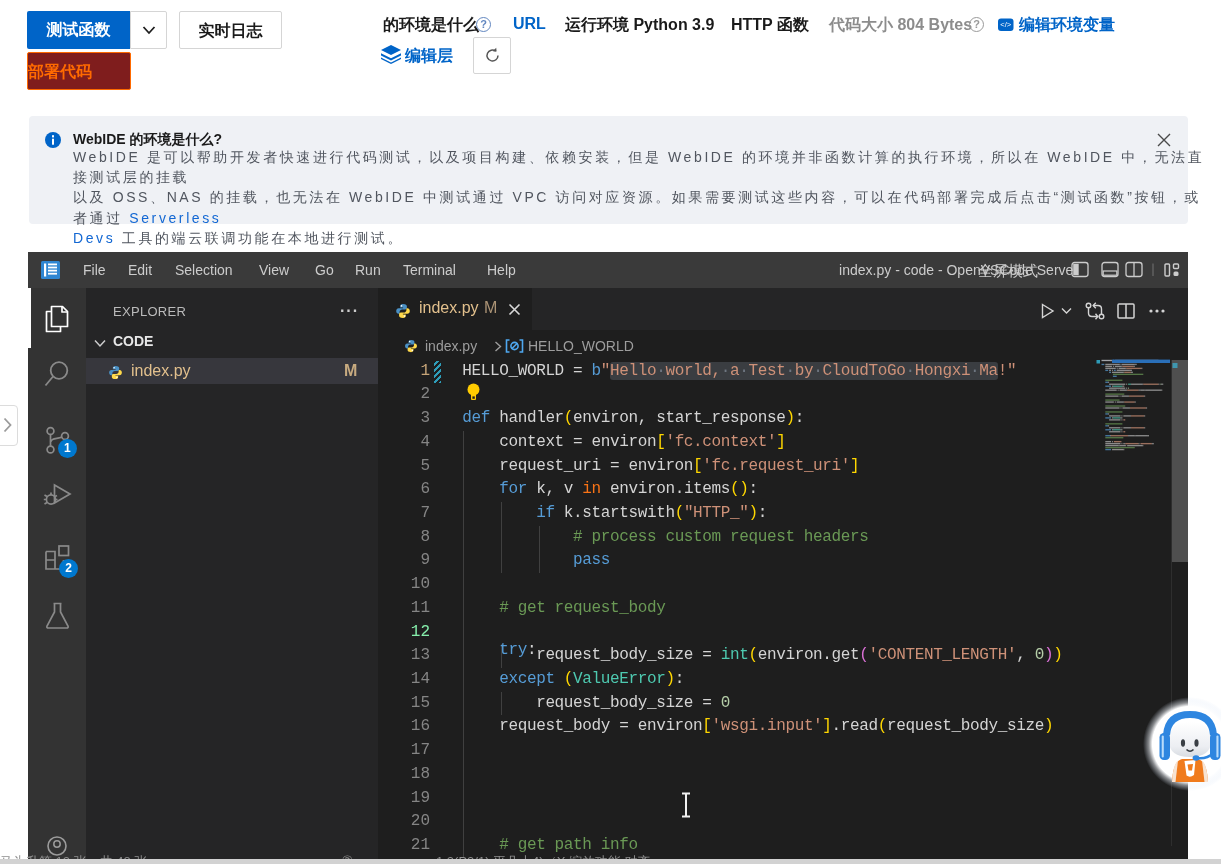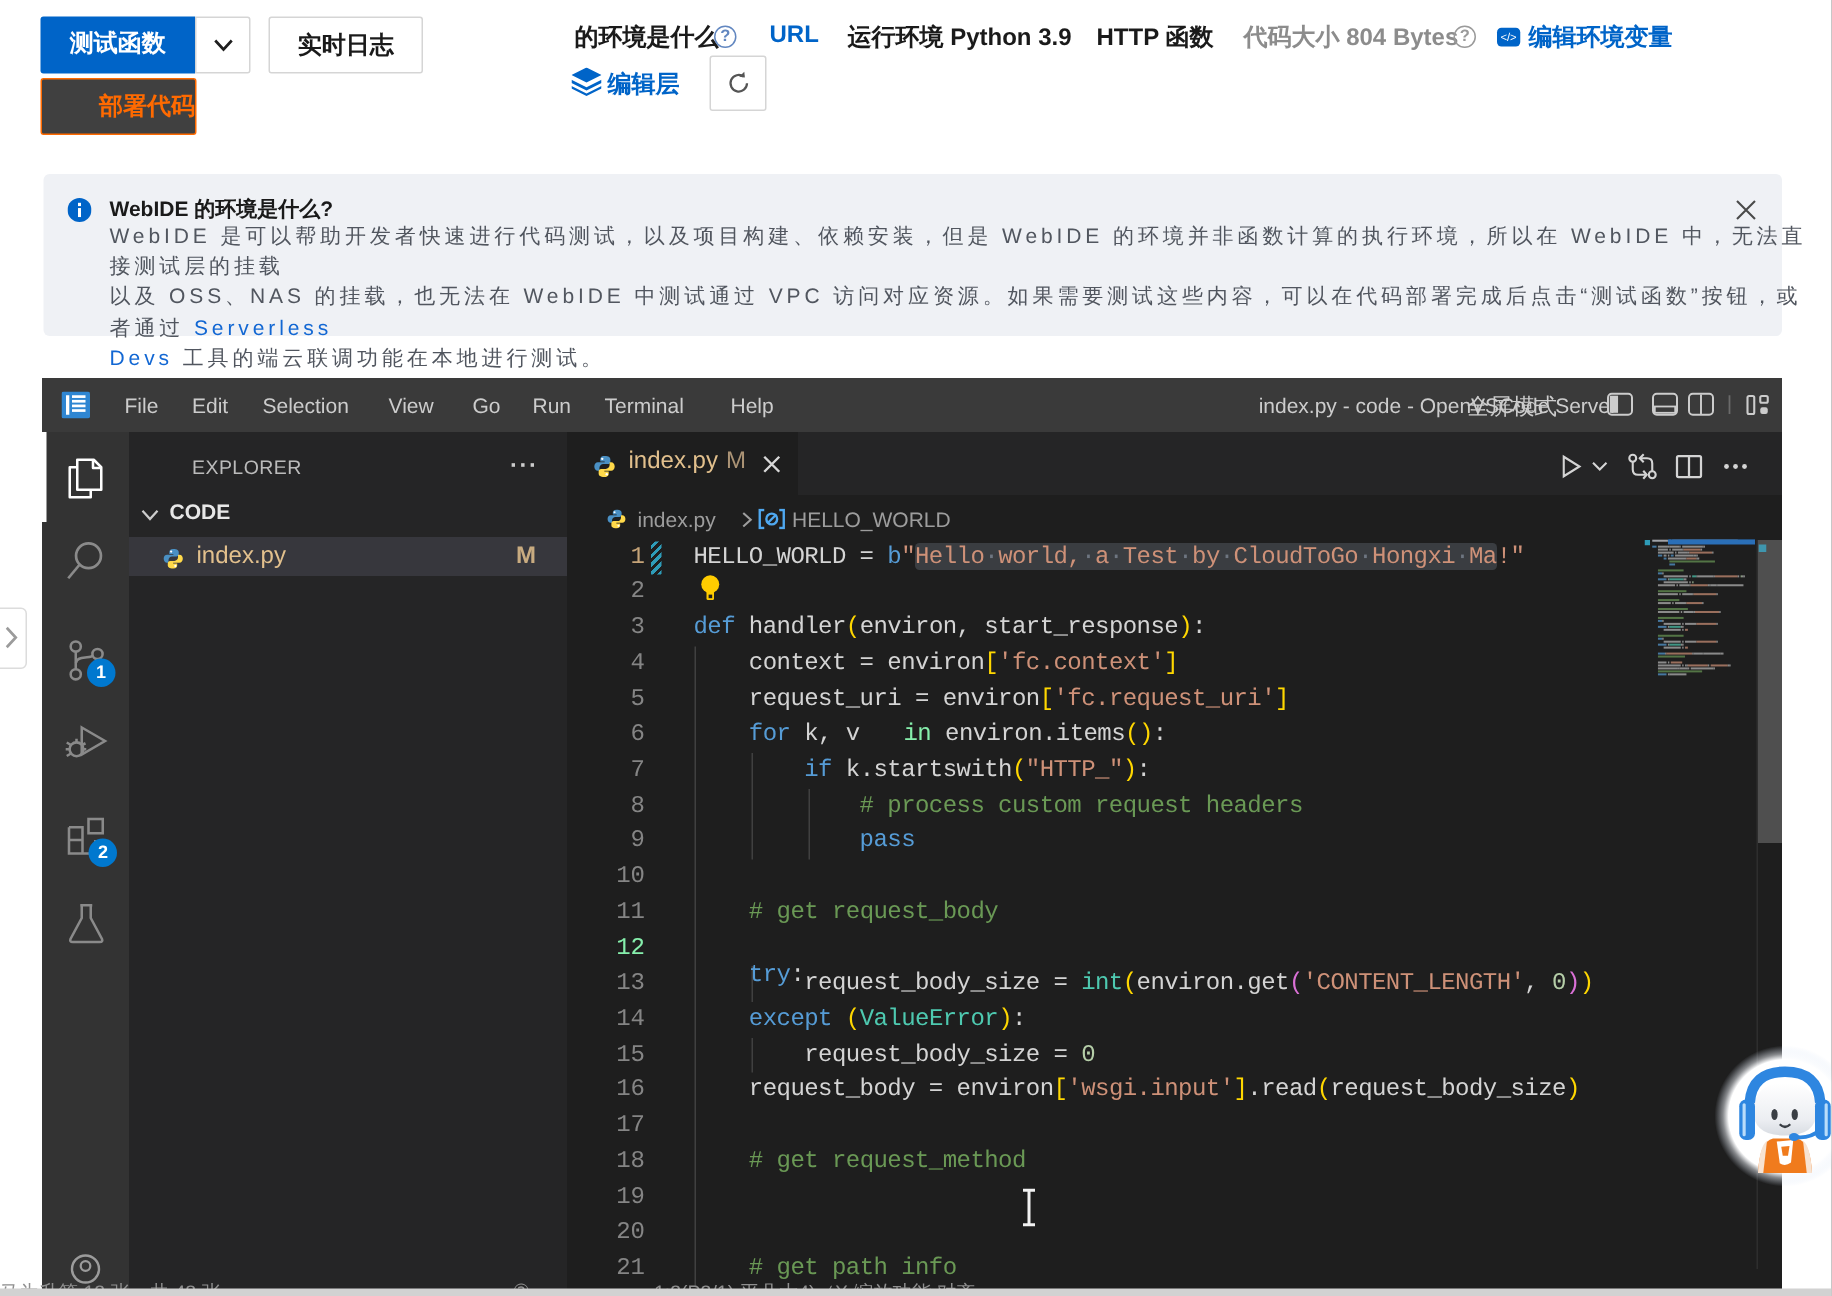--- a/index.html
+++ b/index.html
@@ -9,21 +9,21 @@
 </style></head>
 <body>
 
 <div class="abs" style="left:27px;top:11px;width:103px;height:38px;background:#0064c8;border-radius:2px 0 0 2px;color:#fff;font-size:16px;font-weight:700;text-align:center;line-height:38px;">测试函数</div>
 <div class="abs" style="left:130px;top:11px;width:37px;height:38px;background:#fff;border:1px solid #d5d5d5;border-radius:0 2px 2px 0;">
  <svg class="abs" style="left:11px;top:13px;" width="14" height="10" viewBox="0 0 14 10">
       <path d="M1.5 2 L7 8 L12.5 2" fill="none" stroke="#1f1f1f" stroke-width="1.8"></path>
     </svg>
   </div>
 <div class="abs" style="left:179px;top:11px;width:103px;height:38px;background:#fff;border:1px solid #d5d5d5;border-radius:2px;color:#1a1a1a;font-size:16px;font-weight:600;text-align:center;line-height:37px;">实时日志</div>
-<div class="abs" style="left:27px;top:52px;width:104px;height:38px;background:#404040;border:1px solid #ff6a00;border-radius:2px;color:#ff6a00;font-size:16px;font-weight:600;text-align:right;line-height:37px;padding-left:23px;">部署代码</div>
+<div class="abs" style="left:27px;top:52px;width:104px;height:38px;background:#7f1d1d;border:1px solid #ff6a00;border-radius:2px;color:#ff6a00;font-size:16px;font-weight:600;text-align:left;line-height:37px;">部署代码</div>
 
 <div class="abs" style="left:383px;top:15px;height:20px;font-size:16px;font-weight:600;color:#1a1a1a;white-space:nowrap;">的环境是什么</div>
 <div class="abs" style="left:476px;top:17px;width:15px;height:15px;border:1px solid #6287c0;border-radius:50%;color:#6287c0;font-size:11px;line-height:13px;text-align:center;font-weight:bold;">?</div>
 <div class="abs blue" style="left:513px;top:15px;font-size:16px;font-weight:600;">URL</div>
 <div class="abs" style="left:565px;top:15px;font-size:16px;font-weight:600;color:#1a1a1a;">运行环境 Python 3.9</div>
 <div class="abs" style="left:731px;top:15px;font-size:16px;font-weight:600;color:#1a1a1a;">HTTP 函数</div>
 <div class="abs" style="left:829px;top:15px;font-size:16px;font-weight:600;color:#8c8c8c;">代码大小 804 Bytes</div>
 <div class="abs" style="left:969px;top:17px;width:15px;height:15px;border:1px solid #9a9a9a;border-radius:50%;color:#9a9a9a;font-size:11px;line-height:13px;text-align:center;font-weight:bold;">?</div>
 <svg class="abs" style="left:997px;top:16px;" width="18" height="17" viewBox="0 0 18 17">
     <rect x="1" y="2.5" width="15.5" height="12.5" rx="3" fill="#0064c8"></rect>
@@ -141,21 +141,21 @@
     </svg>
   <svg class="abs" style="left:16px;top:349px;" width="27" height="29" viewBox="0 0 27 29">
       <g fill="none" stroke="#8a8a8a" stroke-width="1.7">
     <path d="M9.5 2.5 L17.5 2.5 M10.5 2.5 L10.5 11 L3 25 Q2.2 27 4.5 27 L22.5 27 Q24.8 27 24 25 L16.5 11 L16.5 2.5"></path>
       </g>
     </svg>
   <div class="abs" style="left:29.8px;top:187.2px;width:19px;height:19px;background:#0078cf;border-radius:50%;color:#fff;font-size:12px;font-weight:bold;text-align:center;line-height:19px;">1</div>
   <div class="abs" style="left:31.2px;top:306.6px;width:19px;height:19px;background:#0078cf;border-radius:50%;color:#fff;font-size:12px;font-weight:bold;text-align:center;line-height:19px;">2</div>
 
   <div class="abs" style="left:58px;top:36px;width:292px;height:576px;background:#252526;"></div>
-  <div class="abs" style="left:100px;top:52px;font-size:13px;color:#bbbbbb;letter-spacing:0.3px;">EXPLORER</div>
+  <div class="abs" style="left:85px;top:52px;font-size:13px;color:#bbbbbb;letter-spacing:0.3px;">EXPLORER</div>
   <div class="abs" style="left:312px;top:50px;font-size:16px;color:#cccccc;letter-spacing:1px;font-weight:bold;">···</div>
   <svg class="abs" style="left:66px;top:87px;" width="12" height="9" viewBox="0 0 12 9">
       <path d="M1 1.5 L6 7 L11 1.5" fill="none" stroke="#cccccc" stroke-width="1.5"></path>
     </svg>
   <div class="abs" style="left:85px;top:81px;font-size:14px;font-weight:bold;color:#e7e7e7;">CODE</div>
   <div class="abs" style="left:58px;top:106px;width:292px;height:26px;background:#37373d;"></div>
   <svg class="abs" style="left:80px;top:113px;" width="15" height="15" viewBox="0 0 16 16">
 <path d="M8 1 C5.8 1 5.2 2.1 5.2 3.3 L5.2 4.6 L8.1 4.6 L8.1 5.2 L3.6 5.2 C2.2 5.2 1.2 6.3 1.2 8 C1.2 9.7 2.2 10.8 3.6 10.8 L4.6 10.8 L4.6 9 C4.6 7.6 5.8 6.4 7.2 6.4 L10.2 6.4 C11.3 6.4 11.9 5.7 11.9 4.6 L11.9 3.3 C11.9 2.1 11 1 8 1 Z" fill="#4a90c4"></path>
 <path d="M8 15 C10.2 15 10.8 13.9 10.8 12.7 L10.8 11.4 L7.9 11.4 L7.9 10.8 L12.4 10.8 C13.8 10.8 14.8 9.7 14.8 8 C14.8 6.3 13.8 5.2 12.4 5.2 L11.4 5.2 L11.4 7 C11.4 8.4 10.2 9.6 8.8 9.6 L5.8 9.6 C4.7 9.6 4.1 10.3 4.1 11.4 L4.1 12.7 C4.1 13.9 5 15 8 15 Z" fill="#ffd94a"></path>
 <circle cx="6.5" cy="2.9" r="0.8" fill="#fff"></circle>
@@ -256,31 +256,30 @@
       <div style="position:absolute;top:762.8px;right:0;height:23.72px;line-height:23.72px;color:#858585;">18</div>
       <div style="position:absolute;top:786.6px;right:0;height:23.72px;line-height:23.72px;color:#858585;">19</div>
       <div style="position:absolute;top:810.3px;right:0;height:23.72px;line-height:23.72px;color:#858585;">20</div>
       <div style="position:absolute;top:834.0px;right:0;height:23.72px;line-height:23.72px;color:#858585;">21</div>
   </div>
   <div class="mono abs" style="left:434.3px;top:-252px;width:650px;height:684px;font-size:16px;letter-spacing:-0.37px;color:#d4d4d4;">
   <div style="position:absolute;top:359.6px;left:0;height:23.72px;line-height:23.72px;white-space:pre;">HELLO_WORLD = <span style="color:#569cd6;">b</span><span style="color:#ce9178;">"</span><span style="background:#3a3d41;border-radius:3px;color:#ce9178;">Hello<span style="color:#6e7681;">·</span>world,<span style="color:#6e7681;">·</span>a<span style="color:#6e7681;">·</span>Test<span style="color:#6e7681;">·</span>by<span style="color:#6e7681;">·</span>CloudToGo<span style="color:#6e7681;">·</span>Hongxi<span style="color:#6e7681;">·</span>Ma</span><span style="color:#ce9178;">!"</span></div>
       <div style="position:absolute;top:407.0px;left:0;height:23.72px;line-height:23.72px;white-space:pre;"><span style="color:#569cd6;">def</span> handler<span style="color:#ffd700;">(</span>environ, start_response<span style="color:#ffd700;">)</span>:</div>
       <div style="position:absolute;top:430.8px;left:0;height:23.72px;line-height:23.72px;white-space:pre;">    context = environ<span style="color:#ffd700;">[</span><span style="color:#ce9178;">'fc.context'</span><span style="color:#ffd700;">]</span></div>
       <div style="position:absolute;top:454.5px;left:0;height:23.72px;line-height:23.72px;white-space:pre;">    request_uri = environ<span style="color:#ffd700;">[</span><span style="color:#ce9178;">'fc.request_uri'</span><span style="color:#ffd700;">]</span></div>
-      <div style="position:absolute;top:478.2px;left:0;height:23.72px;line-height:23.72px;white-space:pre;">    <span style="color:#569cd6;">for</span> k, v <span style="color:#86efac;margin-left:20px;">in</span> environ.items<span style="color:#ffd700;">()</span>:</div>
+      <div style="position:absolute;top:478.2px;left:0;height:23.72px;line-height:23.72px;white-space:pre;">    <span style="color:#569cd6;">for</span> k, v <span style="color:#f97316;">in</span> environ.items<span style="color:#ffd700;">()</span>:</div>
       <div style="position:absolute;top:501.9px;left:0;height:23.72px;line-height:23.72px;white-space:pre;">        <span style="color:#569cd6;">if</span> k.startswith<span style="color:#ffd700;">(</span><span style="color:#ce9178;">"HTTP_"</span><span style="color:#ffd700;">)</span>:</div>
       <div style="position:absolute;top:525.6px;left:0;height:23.72px;line-height:23.72px;white-space:pre;">            <span style="color:#6a9955;"># process custom request headers</span></div>
       <div style="position:absolute;top:549.4px;left:0;height:23.72px;line-height:23.72px;white-space:pre;">            <span style="color:#569cd6;">pass</span></div>
       <div style="position:absolute;top:596.8px;left:0;height:23.72px;line-height:23.72px;white-space:pre;">    <span style="color:#6a9955;"># get request_body</span></div>
       <div style="position:absolute;top:599px;left:0;height:23.72px;line-height:23.72px;white-space:pre;margin-top:40px;">    <span style="color:#569cd6;">try</span>:</div>
       <div style="position:absolute;top:644.2px;left:0;height:23.72px;line-height:23.72px;white-space:pre;">        request_body_size = <span style="color:#4ec9b0;">int</span><span style="color:#ffd700;">(</span>environ.get<span style="color:#da70d6;">(</span><span style="color:#ce9178;">'CONTENT_LENGTH'</span>, <span style="color:#b5cea8;">0</span><span style="color:#da70d6;">)</span><span style="color:#ffd700;">)</span></div>
       <div style="position:absolute;top:668.0px;left:0;height:23.72px;line-height:23.72px;white-space:pre;">    <span style="color:#569cd6;">except</span> <span style="color:#ffd700;">(</span><span style="color:#4ec9b0;">ValueError</span><span style="color:#ffd700;">)</span>:</div>
       <div style="position:absolute;top:691.7px;left:0;height:23.72px;line-height:23.72px;white-space:pre;">        request_body_size = <span style="color:#b5cea8;">0</span></div>
       <div style="position:absolute;top:715.4px;left:0;height:23.72px;line-height:23.72px;white-space:pre;">    request_body = environ<span style="color:#ffd700;">[</span><span style="color:#ce9178;">'wsgi.input'</span><span style="color:#ffd700;">]</span>.read<span style="color:#ffd700;">(</span>request_body_size<span style="color:#ffd700;">)</span></div>
-      <div style="position:absolute;top:762.8px;left:0;height:23.72px;line-height:23.72px;white-space:pre;">    <span style="color:#6a9955;"># get request_method</span></div>
       <div style="position:absolute;top:834.0px;left:0;height:23.72px;line-height:23.72px;white-space:pre;">    <span style="color:#6a9955;"># get path info</span></div>
   </div>
 
   <svg class="abs" style="left:1068px;top:104px;" width="92" height="508" viewBox="0 0 92 508">
 
     <rect x="0.5" y="4" width="3.5" height="3.5" fill="#2e9cb8"></rect>
     <g transform="translate(-1096,-356)">
         <rect x="1101.50" y="359.80" width="10.45" height="1.35" fill="#d8dce2" fill-opacity="0.7"></rect>
         <rect x="1112.90" y="359.80" width="0.95" height="1.35" fill="#d8dce2" fill-opacity="0.7"></rect>
         <rect x="1114.80" y="359.80" width="0.95" height="1.35" fill="#d8dce2" fill-opacity="0.7"></rect>

